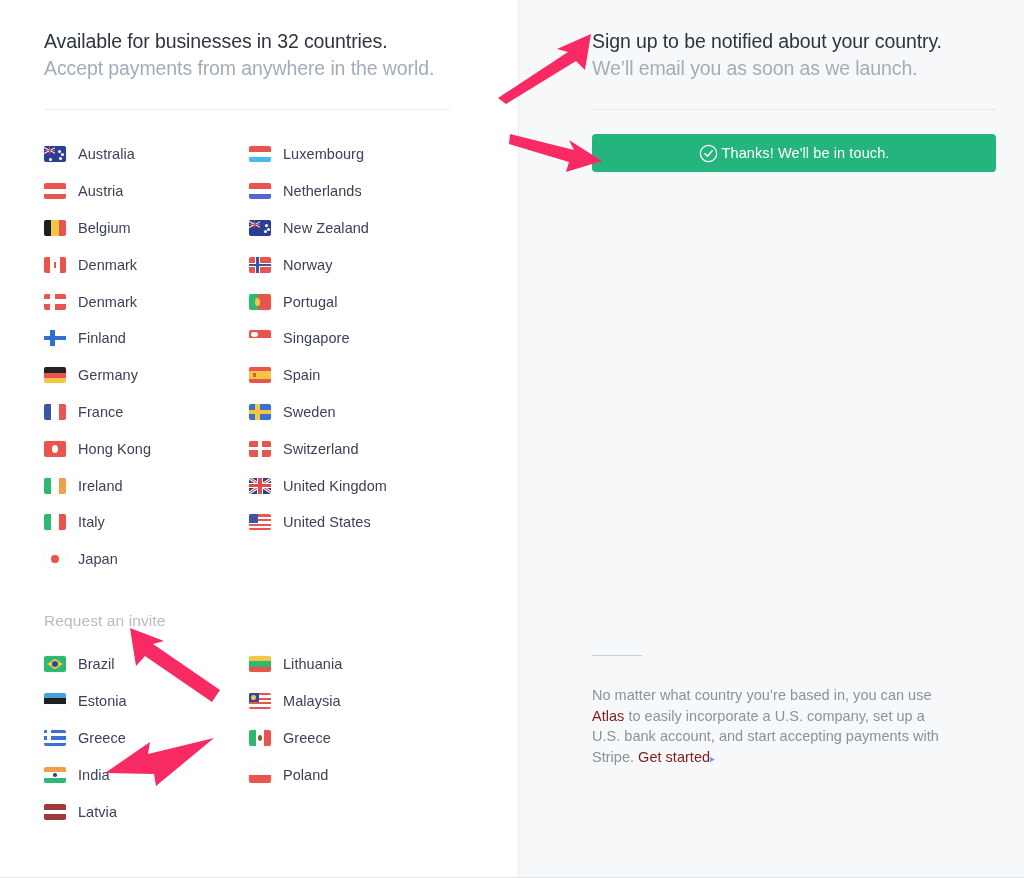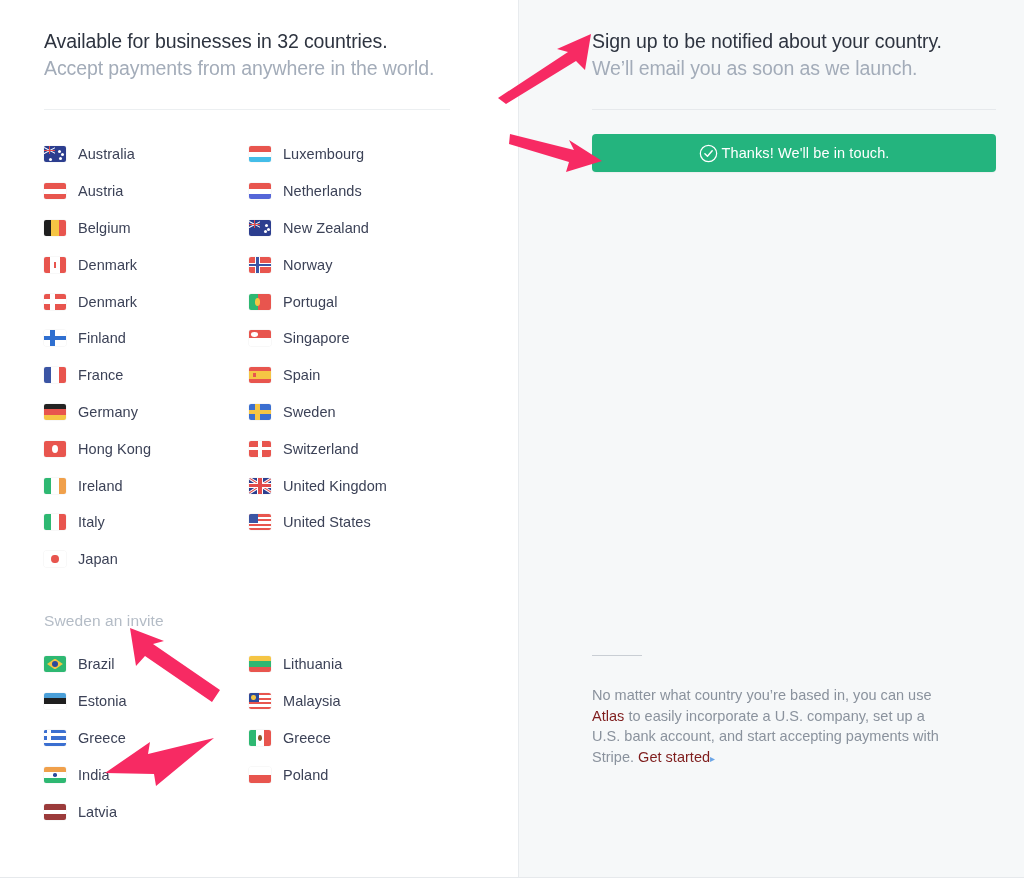--- a/index.html
+++ b/index.html
@@ -285,33 +285,33 @@
         <div class="country-row">
           <span class="flag">
             <i style="left:0;top:0;width:100%;height:100%;background:#ffffff"></i>
             <i style="left:0;top:37%;width:100%;height:26%;background:#2f6fd0"></i>
             <i style="left:27%;top:0;width:22%;height:100%;background:#2f6fd0"></i>
           </span>
           <span class="country-name">Finland</span>
         </div>
         <div class="country-row">
           <span class="flag">
+            <i style="left:0;top:0.000%;width:100%;height:33.333%;background:#232323"></i>
+            <i style="left:0;top:33.333%;width:100%;height:33.333%;background:#e8554e"></i>
+            <i style="left:0;top:66.667%;width:100%;height:33.333%;background:#f5c544"></i>
+          </span>
+          <span class="country-name">Germany</span>
+        </div>
+        <div class="country-row">
+          <span class="flag">
             <i style="top:0;left:0.000%;height:100%;width:33.333%;background:#3b55a4"></i>
             <i style="top:0;left:33.333%;height:100%;width:33.333%;background:#ffffff"></i>
             <i style="top:0;left:66.667%;height:100%;width:33.333%;background:#e8554e"></i>
           </span>
           <span class="country-name">France</span>
-        </div>
-        <div class="country-row">
-          <span class="flag">
-            <i style="left:0;top:0.000%;width:100%;height:33.333%;background:#232323"></i>
-            <i style="left:0;top:33.333%;width:100%;height:33.333%;background:#e8554e"></i>
-            <i style="left:0;top:66.667%;width:100%;height:33.333%;background:#f5c544"></i>
-          </span>
-          <span class="country-name">Germany</span>
         </div>
         <div class="country-row">
           <span class="flag">
             <i style="left:0;top:0;width:100%;height:100%;background:#e8554e"></i>
             <i style="left:36%;top:25%;width:28%;height:50%;background:#fff;border-radius:50%"></i>
           </span>
           <span class="country-name">Hong Kong</span>
         </div>
         <div class="country-row">
           <span class="flag">
@@ -443,21 +443,21 @@
             <i style="left:0;top:42.857%;width:100%;height:14.286%;background:#ffffff"></i>
             <i style="left:0;top:57.143%;width:100%;height:14.286%;background:#e8554e"></i>
             <i style="left:0;top:71.429%;width:100%;height:14.286%;background:#ffffff"></i>
             <i style="left:0;top:85.714%;width:100%;height:14.286%;background:#e8554e"></i>
             <i style="left:0;top:0;width:42%;height:54%;background:#3b55a4"></i>
           </span>
           <span class="country-name">United States</span>
         </div>
       </div>
 
-    <div class="invite-heading">Sweden an invite</div>
+    <div class="invite-heading">Request an invite</div>
 
     <div class="country-grid invite-grid" id="invite-grid">
         <div class="country-row">
           <span class="flag">
             <i style="left:0;top:0;width:100%;height:100%;background:#2eb872"></i>
             <i style="left:14%;top:16%;width:72%;height:68%;background:#f5c544;transform:skewX(0deg);clip-path:polygon(50% 0,100% 50%,50% 100%,0 50%)"></i>
             <i style="left:35%;top:30%;width:30%;height:40%;background:#2b4a9b;border-radius:50%"></i>
           </span>
           <span class="country-name">Brazil</span>
         </div>

